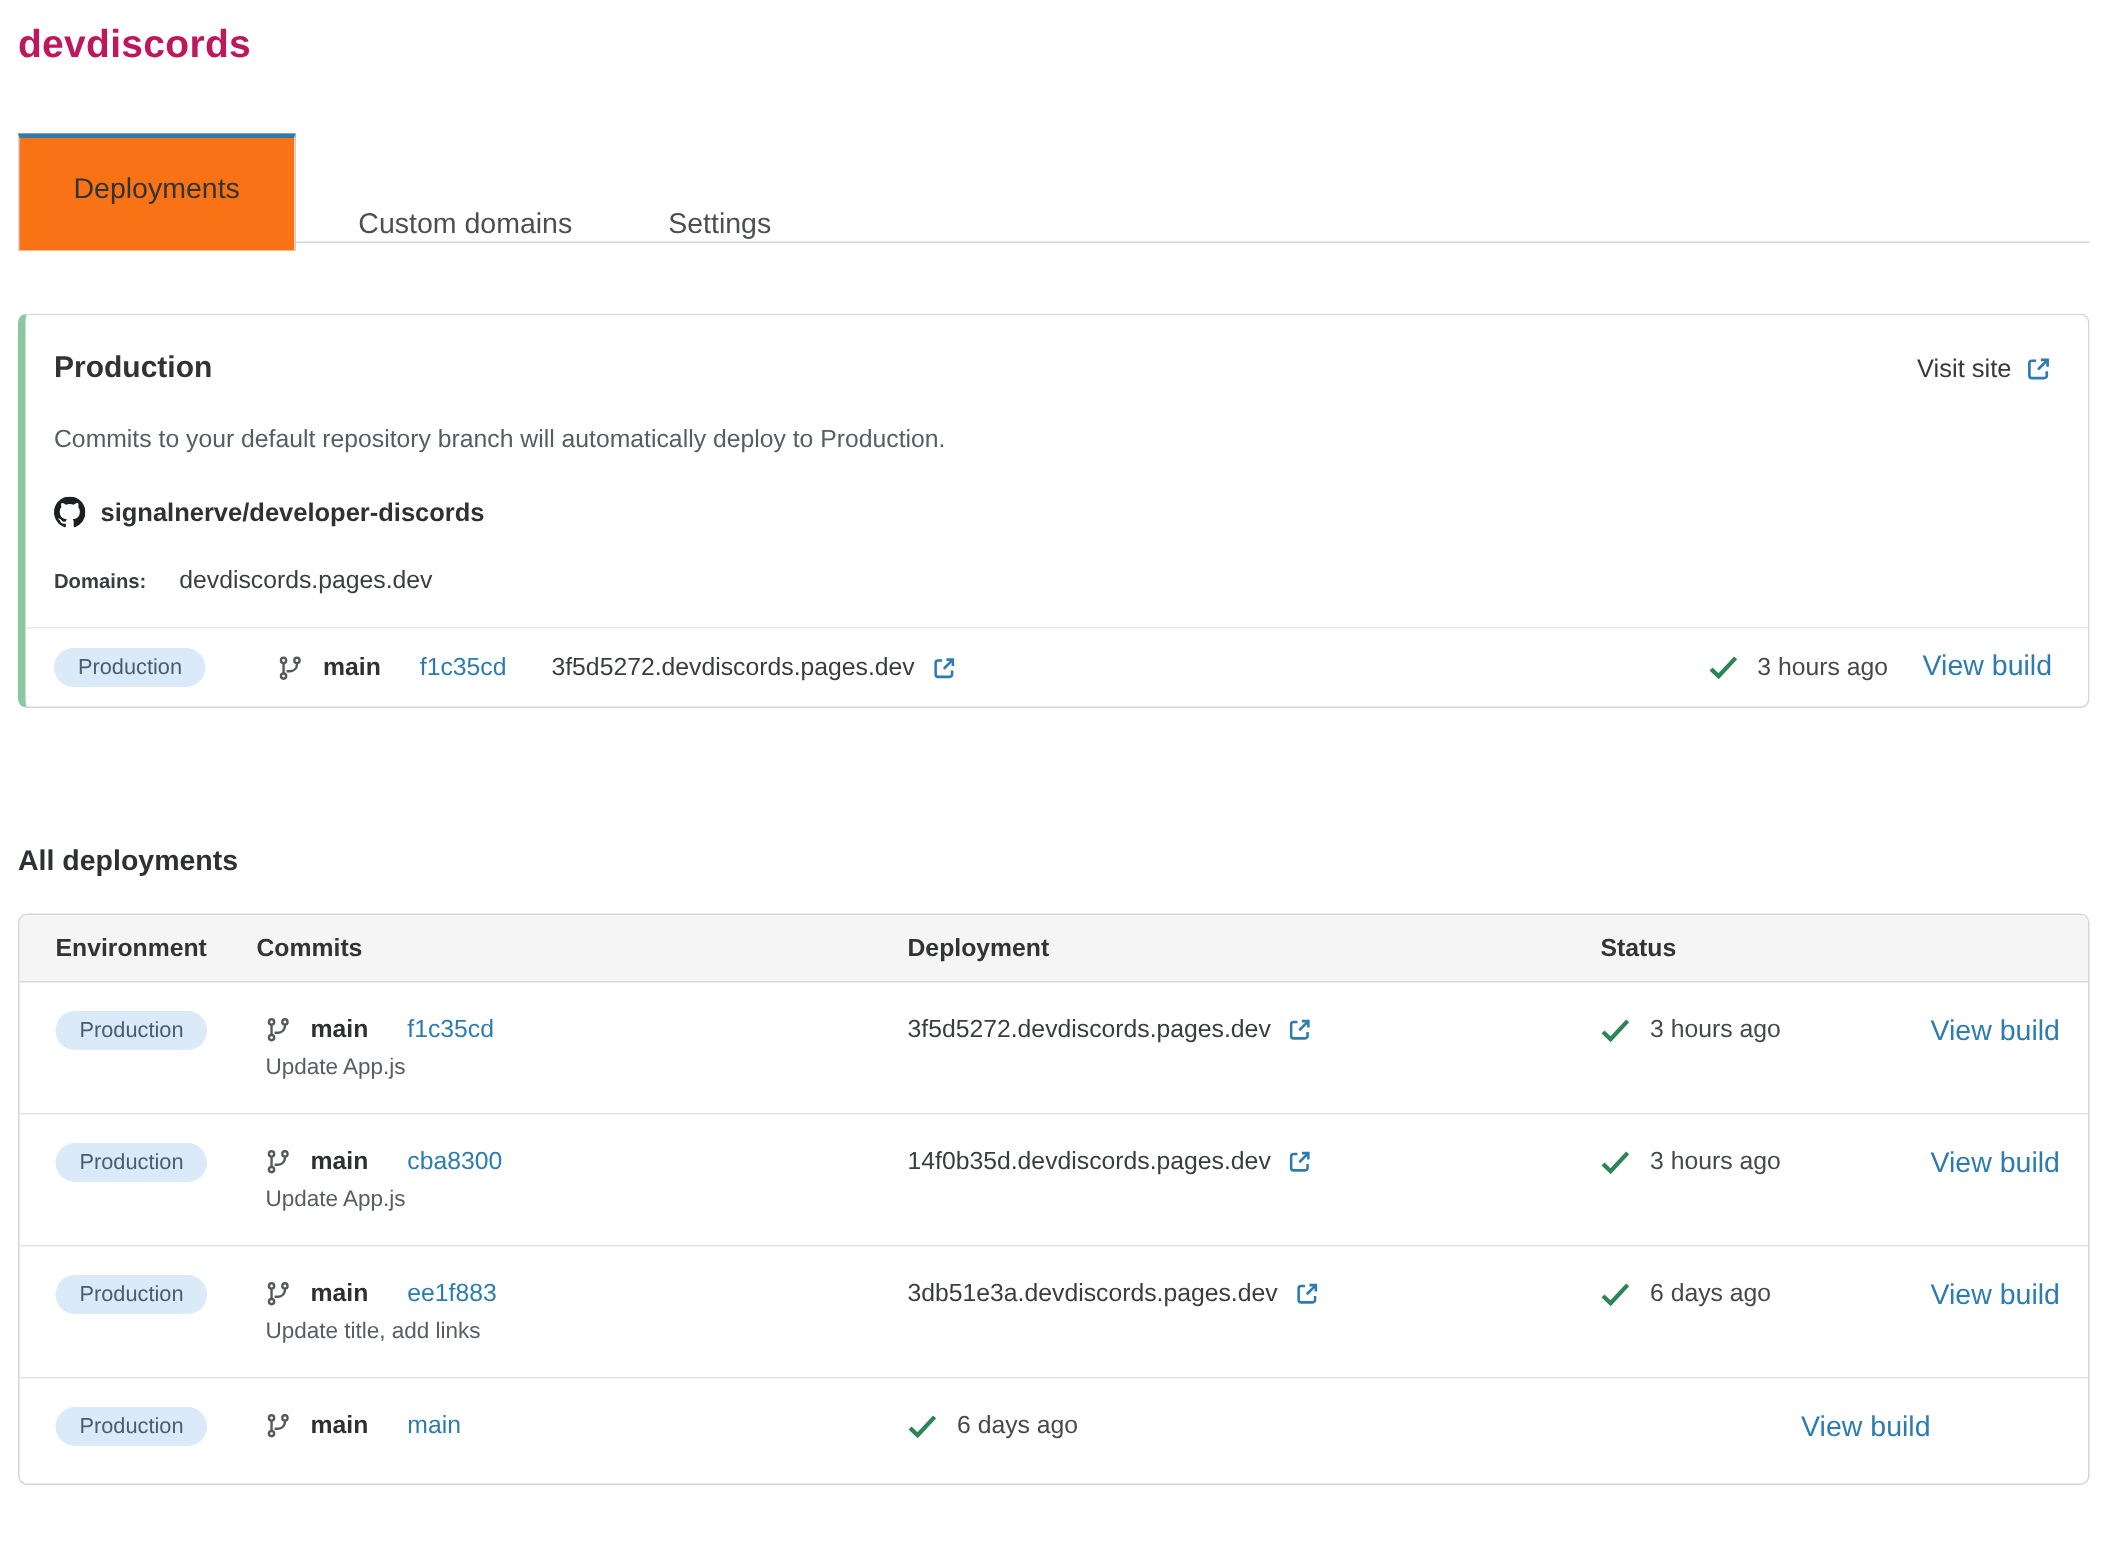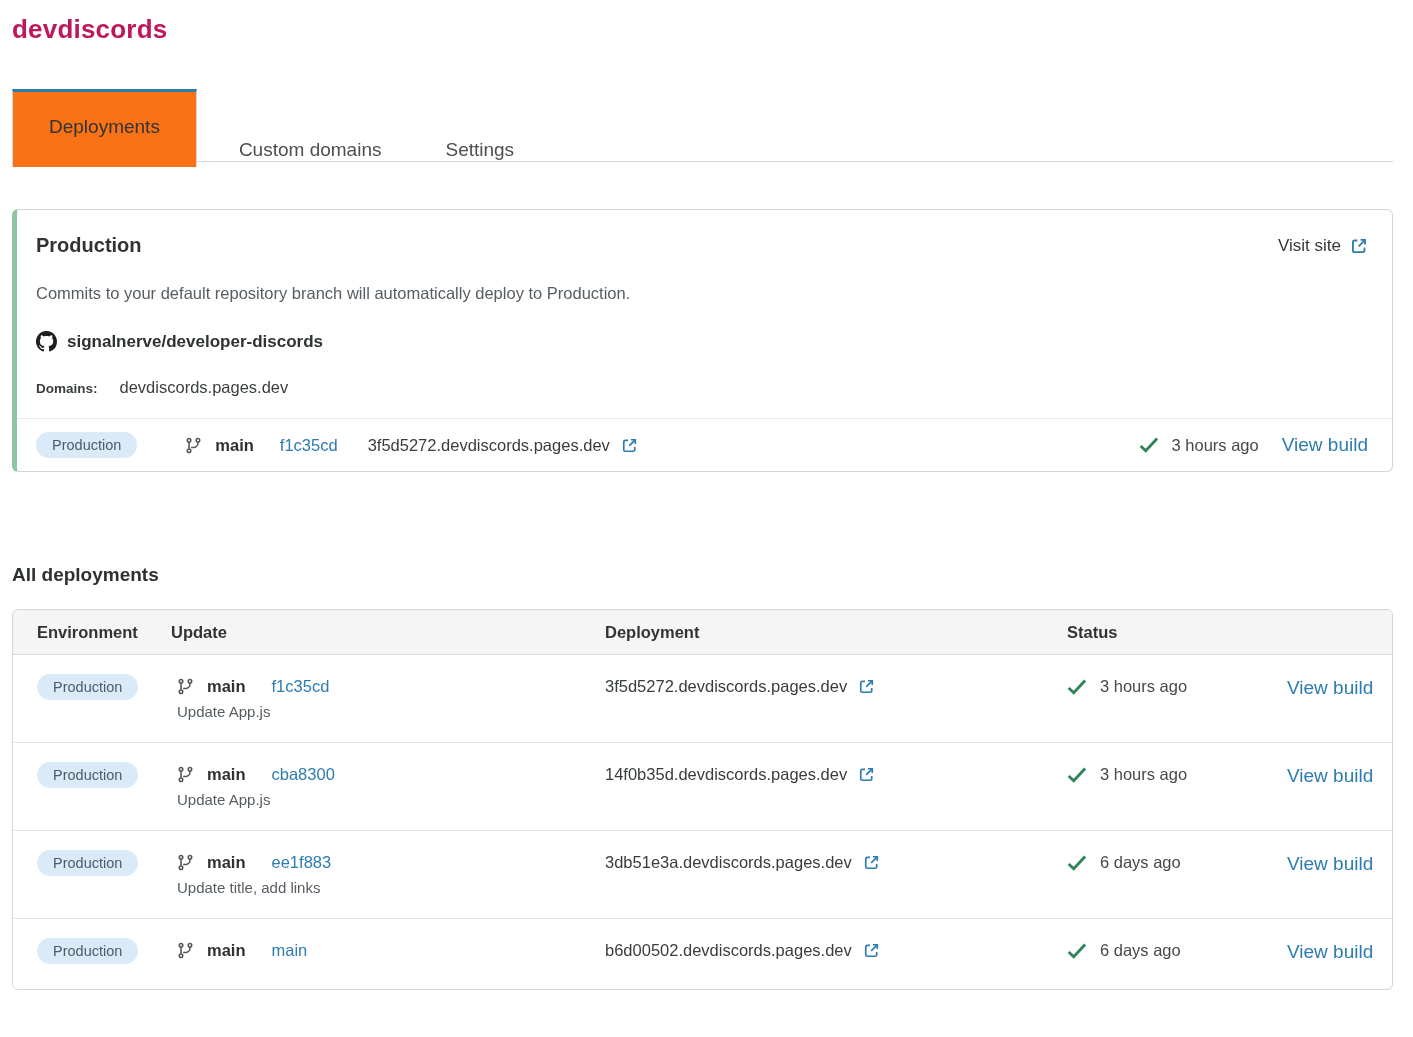--- a/index.html
+++ b/index.html
@@ -209,21 +209,21 @@
       <span class="view-build">View build</span>
     </div>
   </div>
 </section>
 
 <h2 class="all-deploys-title">All deployments</h2>
 
 <section class="deploy-table">
   <div class="t-grid t-head">
     <div class="th">Environment</div>
-    <div class="th">Update</div>
+    <div class="th">Commits</div>
     <div class="th">Deployment</div>
     <div class="th">Status</div>
     <div class="th"></div>
   </div>
   <div id="rows-container">
   <div class="t-grid t-row">
     <div class="cell-env">
       <span class="env-badge">Production</span>
     </div>
     <div class="cell-source">
@@ -334,28 +334,20 @@
     <div class="cell-source">
       <div class="src-line">
         <svg class="branch-icon">
               <use href="#i-branch"></use>
             </svg>
         <span class="branch-name">main</span>
         <span class="commit-link">main</span>
       </div>
 
     </div>
-    <div class="cell-deploy">
-      <div class="url-wrap">
-        <span class="deploy-url">b6d00502.devdiscords.pages.dev</span>
-        <svg class="ext-icon">
-              <use href="#i-ext"></use>
-            </svg>
-      </div>
-    </div>
     <div class="cell-status">
       <div class="status-wrap">
         <svg class="check-icon">
               <use href="#i-check"></use>
             </svg>
         <span class="status-time">6 days ago</span>
       </div>
     </div>
     <div class="cell-view">
       <span class="view-build">View build</span>

